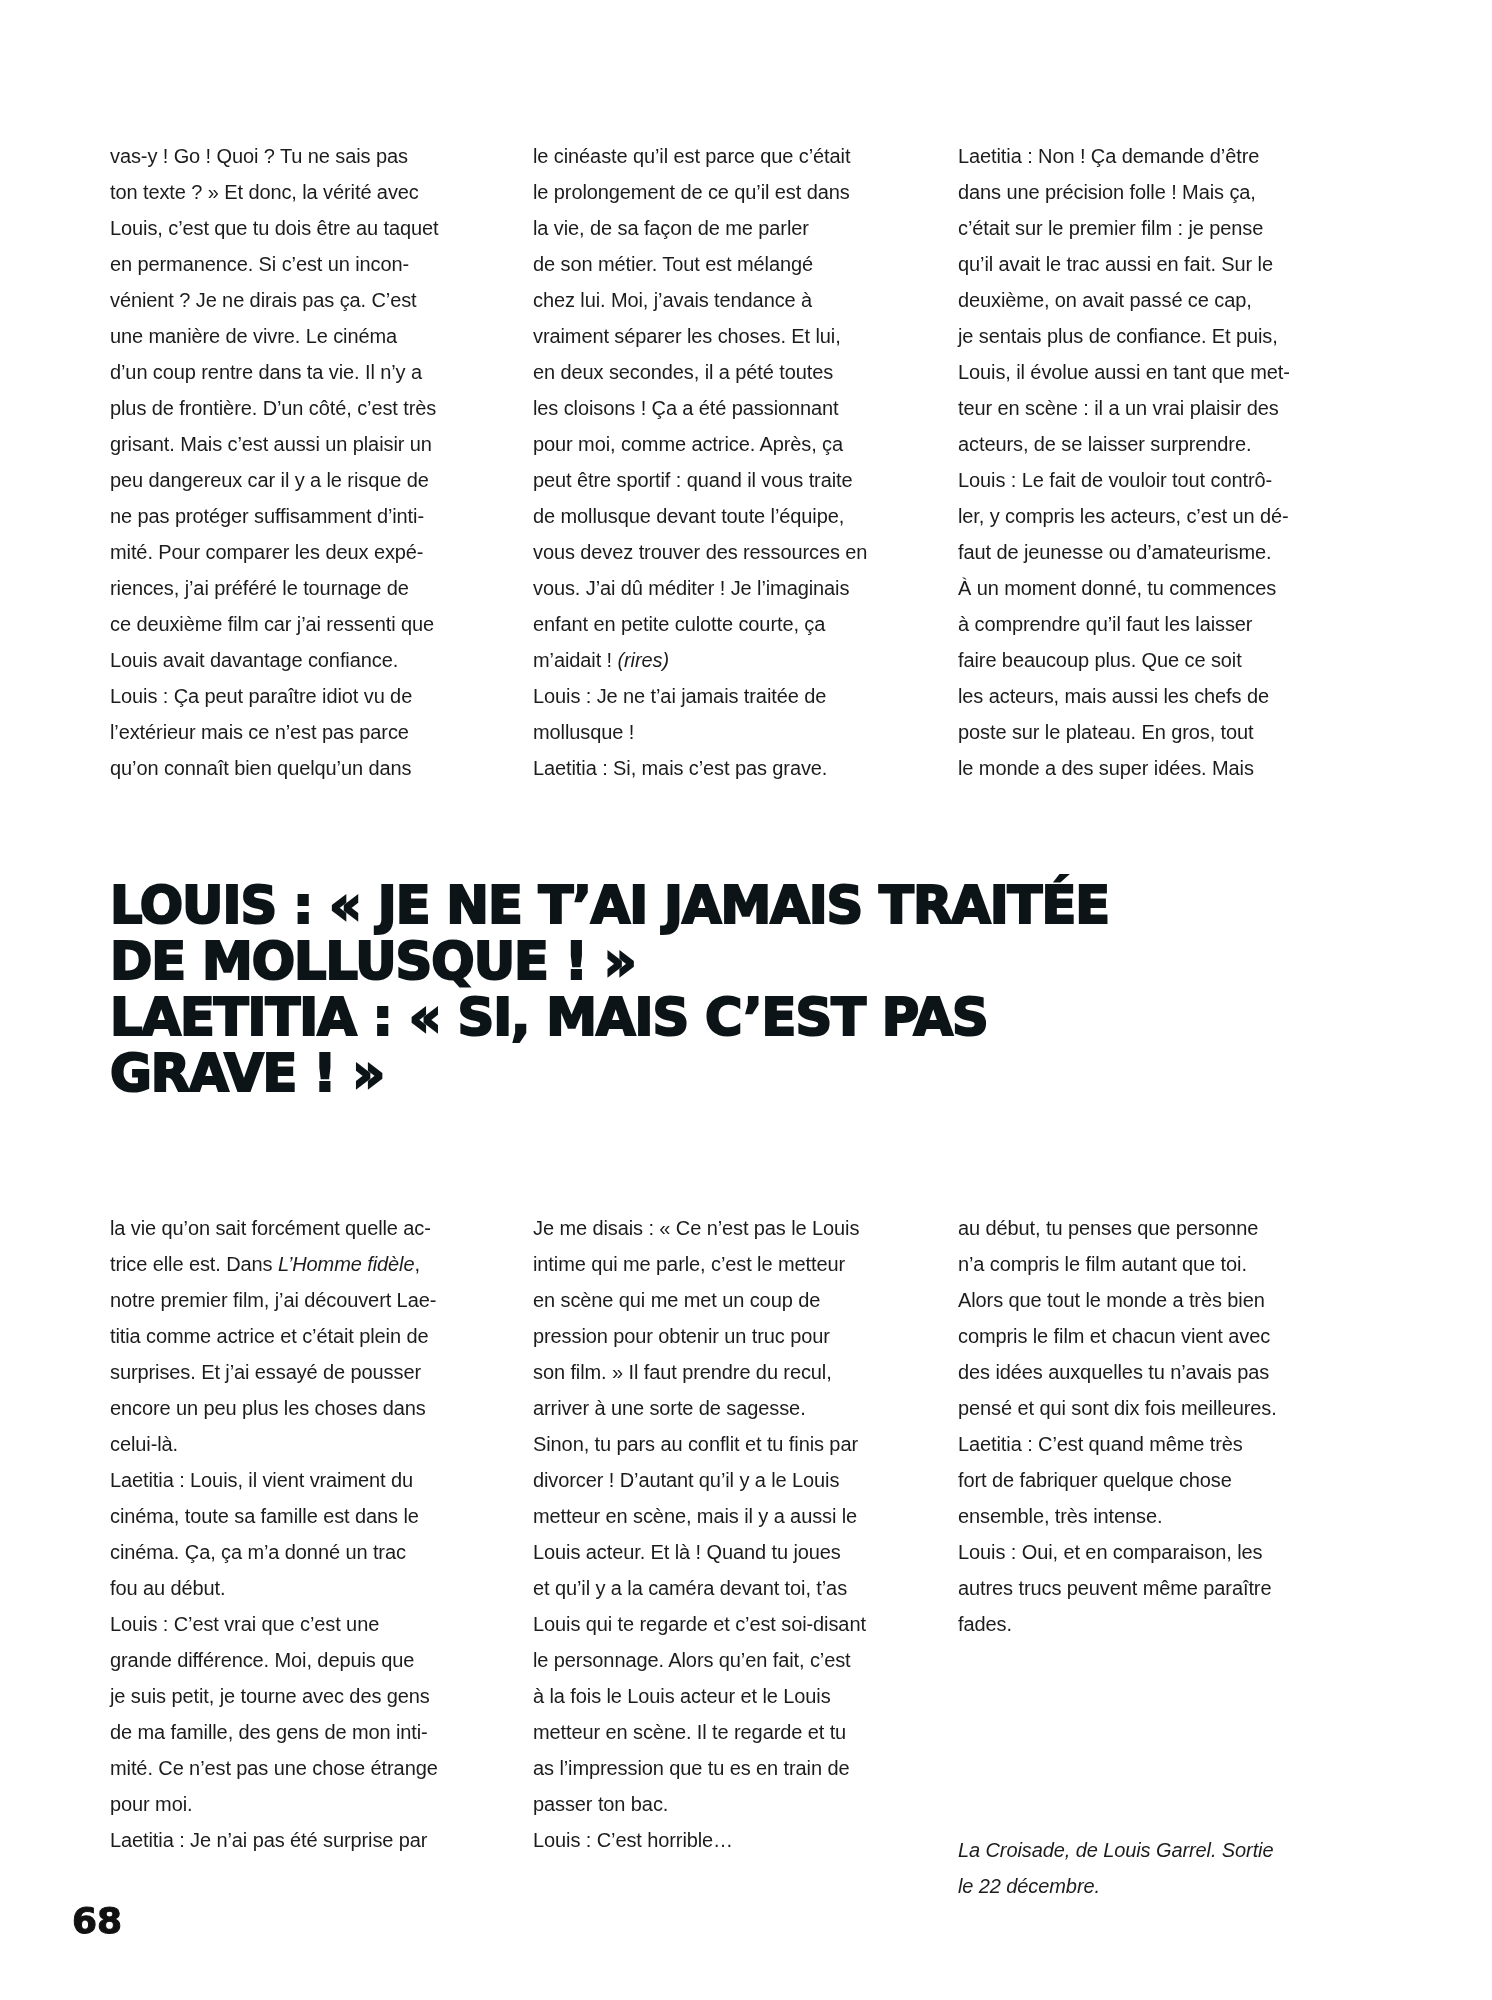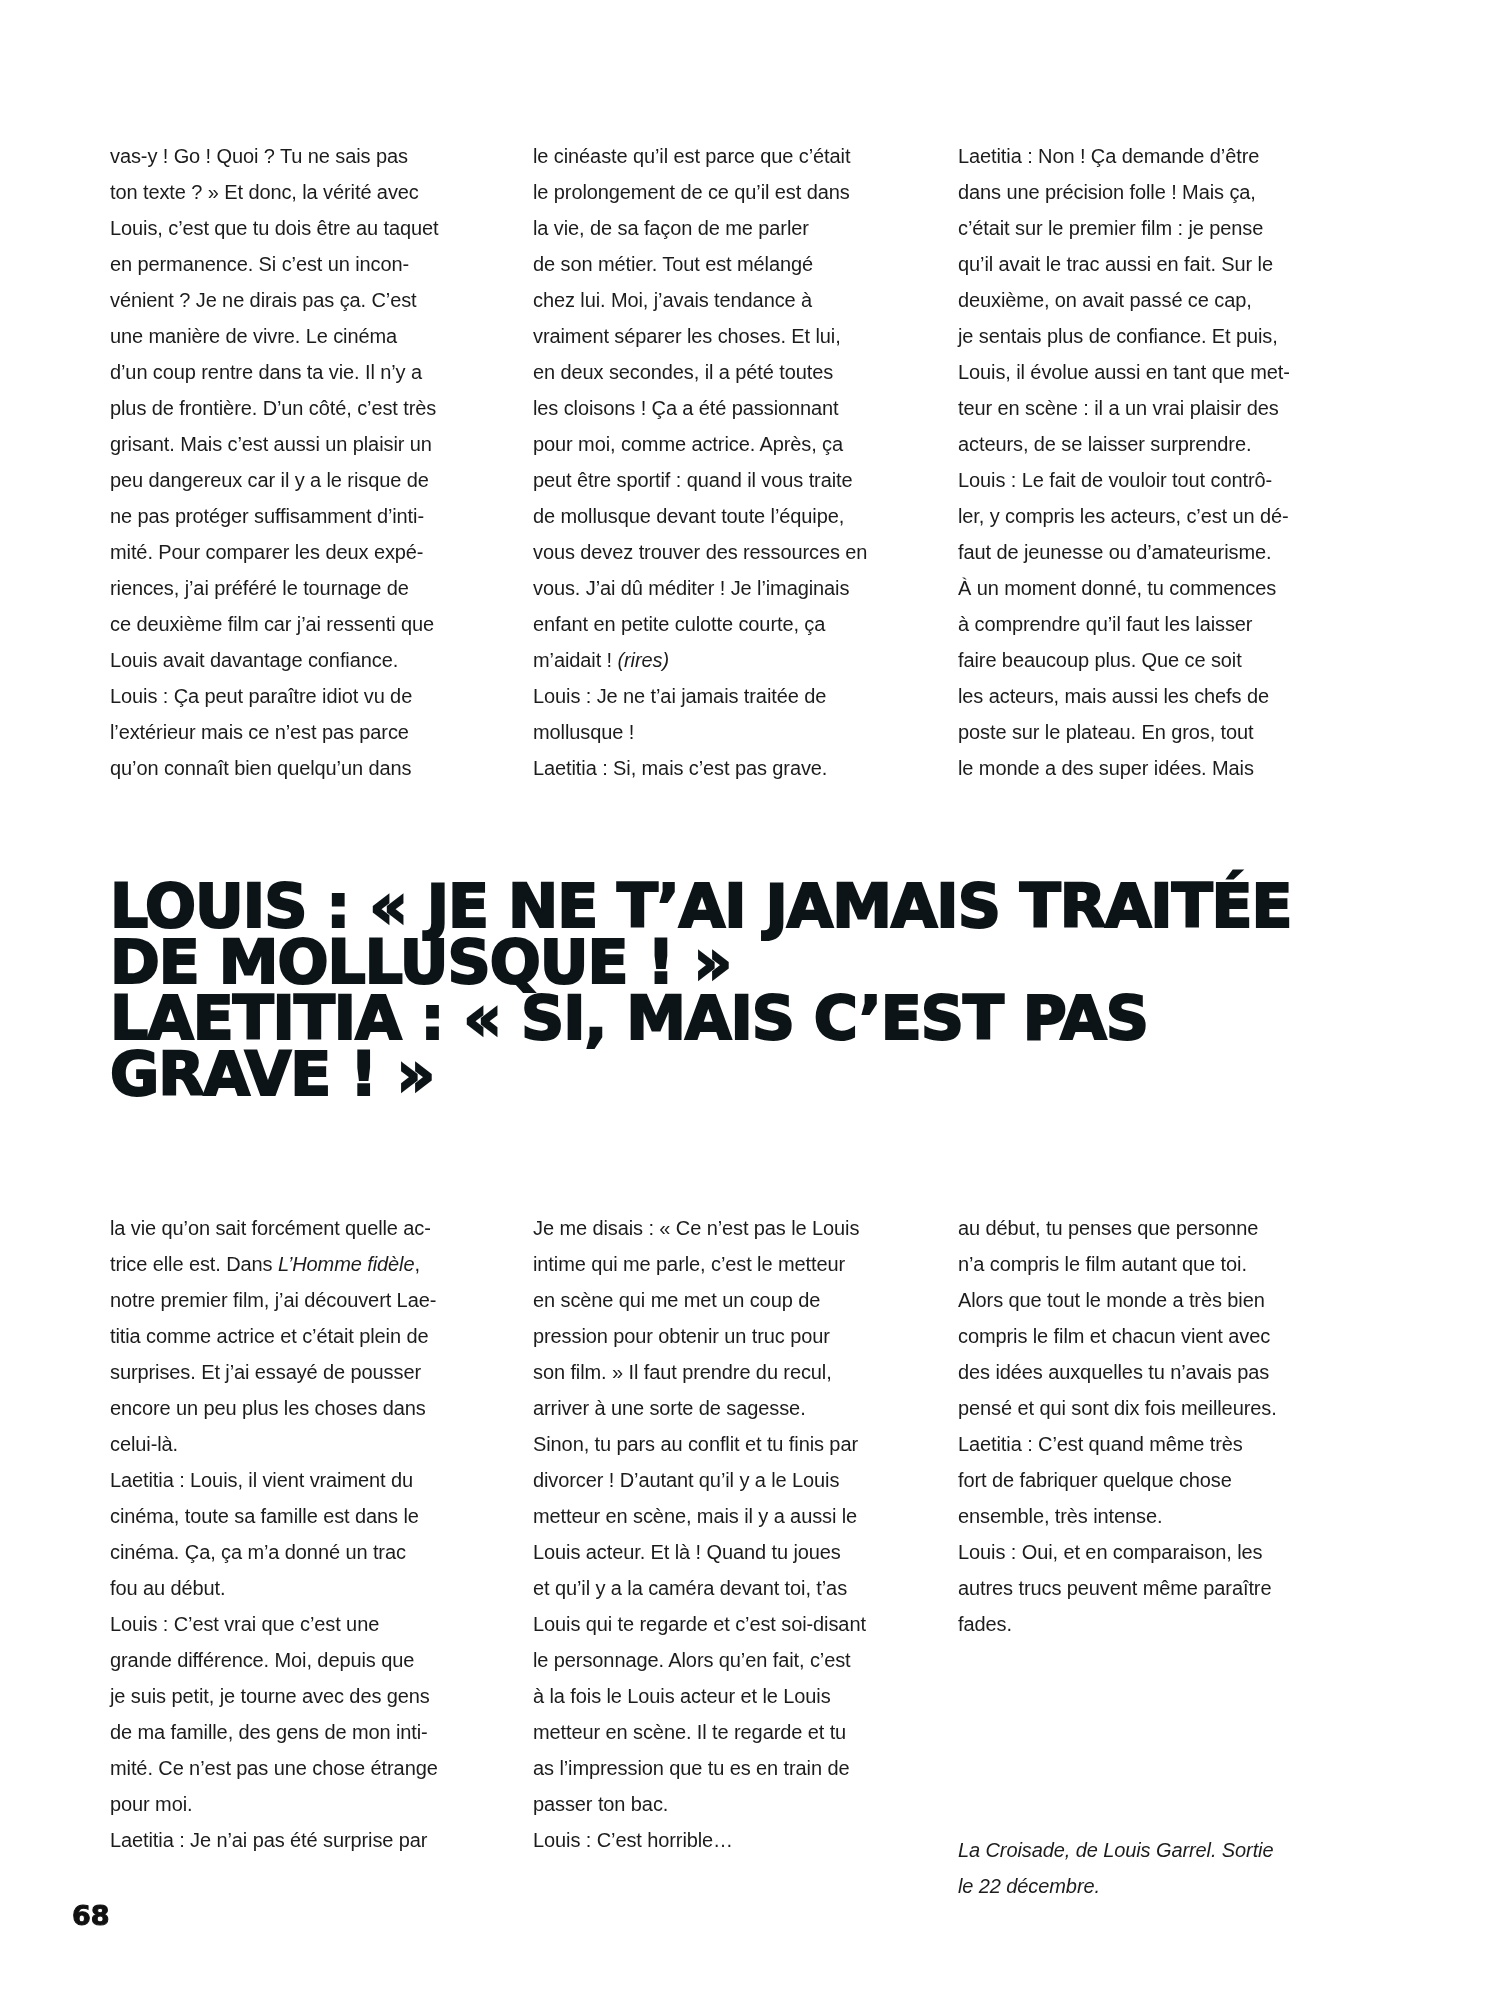--- a/index.html
+++ b/index.html
@@ -21,30 +21,30 @@
   #c1 { left: 110px; top: 138px; }
   #c2 { left: 533px; top: 138px; }
   #c3 { left: 958px; top: 138px; }
   #c4 { left: 110px; top: 1210px; }
   #c5 { left: 533px; top: 1210px; }
   #c6 { left: 958px; top: 1210px; }
   #credit { left: 958px; top: 1832px; font-style: italic; }
   .headline {
     position: absolute; left: 110px; top: 878px; width: 1300px;
     font-family: "DejaVu Sans", "Liberation Sans", sans-serif;
-    font-weight: 900; font-size: 60px; line-height: 56px;
+    font-weight: 900; font-size: 51px; line-height: 56px;
     letter-spacing: -1px; color: #0c1417;
     text-transform: uppercase;
     -webkit-text-stroke: 2.2px #0c1417;
   }
   .headline .hl { display: block; white-space: nowrap; }
   .page-number {
     position: absolute; left: 72px; top: 1900px;
     font-family: "DejaVu Sans", sans-serif; font-weight: 900;
-    font-size: 27px; color: #111; -webkit-text-stroke: 1px #111;
+    font-size: 36px; color: #111; -webkit-text-stroke: 1px #111;
   }
 </style>
 </head>
 <body>
 
 <div id="c1" class="col">
     <span class="ln"><span>vas-y ! Go ! Quoi ? Tu ne sais pas</span></span>
     <span class="ln"><span>ton texte ? » Et donc, la vérité avec</span></span>
     <span class="ln"><span>Louis, c’est que tu dois être au taquet</span></span>
     <span class="ln"><span>en permanence. Si c’est un incon-</span></span>

